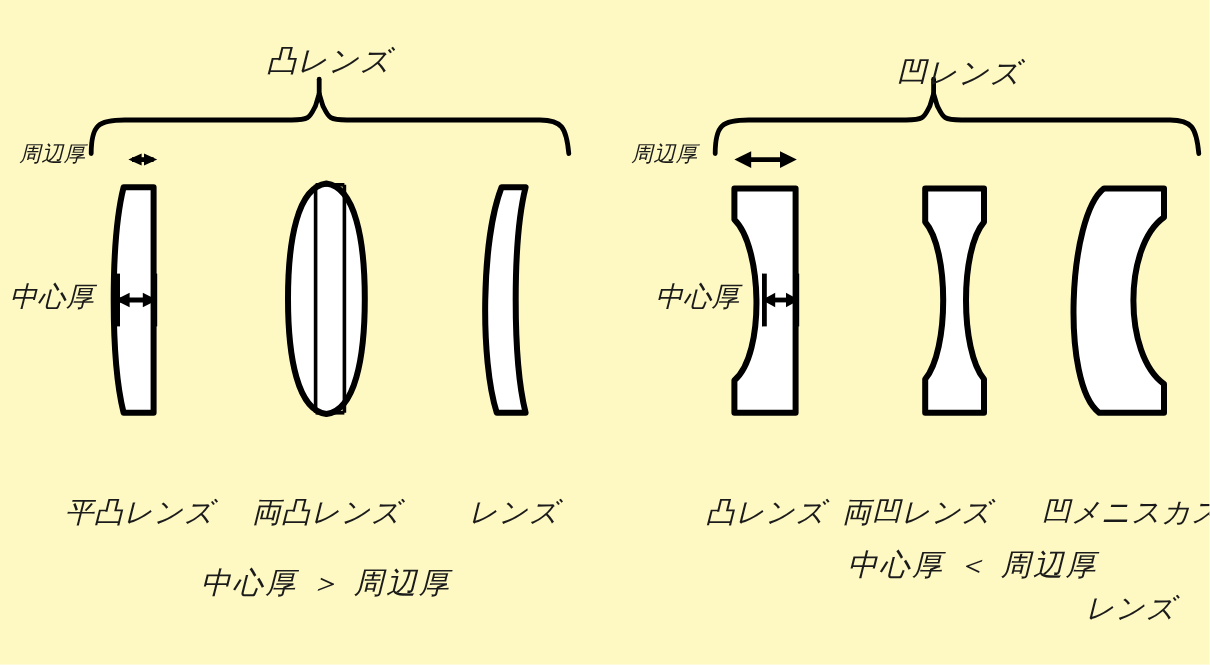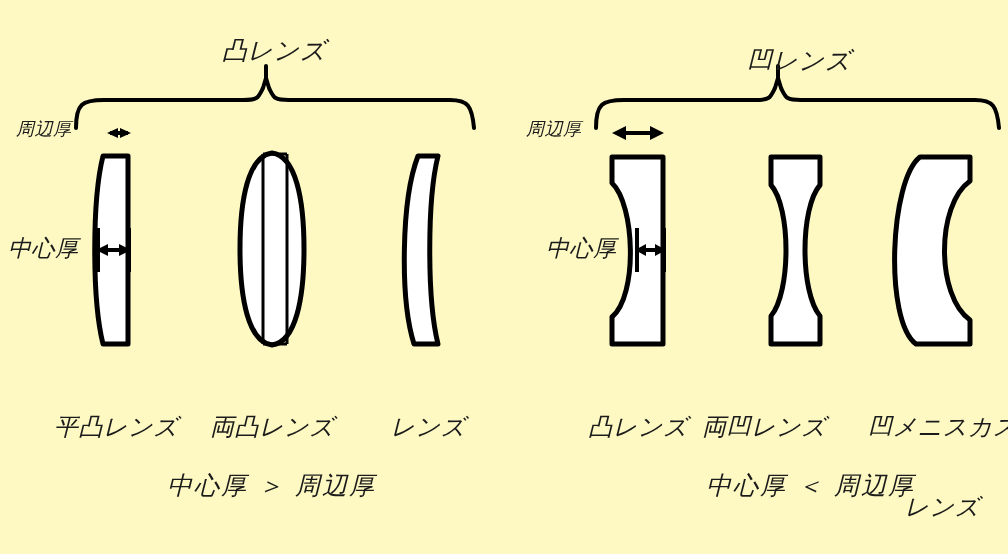--- a/index.html
+++ b/index.html
@@ -245,15 +245,15 @@
   <div class="txt lens-name" style="left:688px; top:364px; width:152px;">
     <div>両凹レンズ</div>
   </div>
 
   <div class="txt lens-name" style="left:868px; top:364px; width:148px;">
     <div>凹メニスカス</div>
     <div>レンズ</div>
     
   </div>
 
-  <div class="txt summary" style="left:706px; top:473px;">中心厚 ＜ 周辺厚</div>
+  <div class="txt summary" style="left:706px; top:458px;">中心厚 ＜ 周辺厚</div>
 
 </div>
 
 </body></html>

